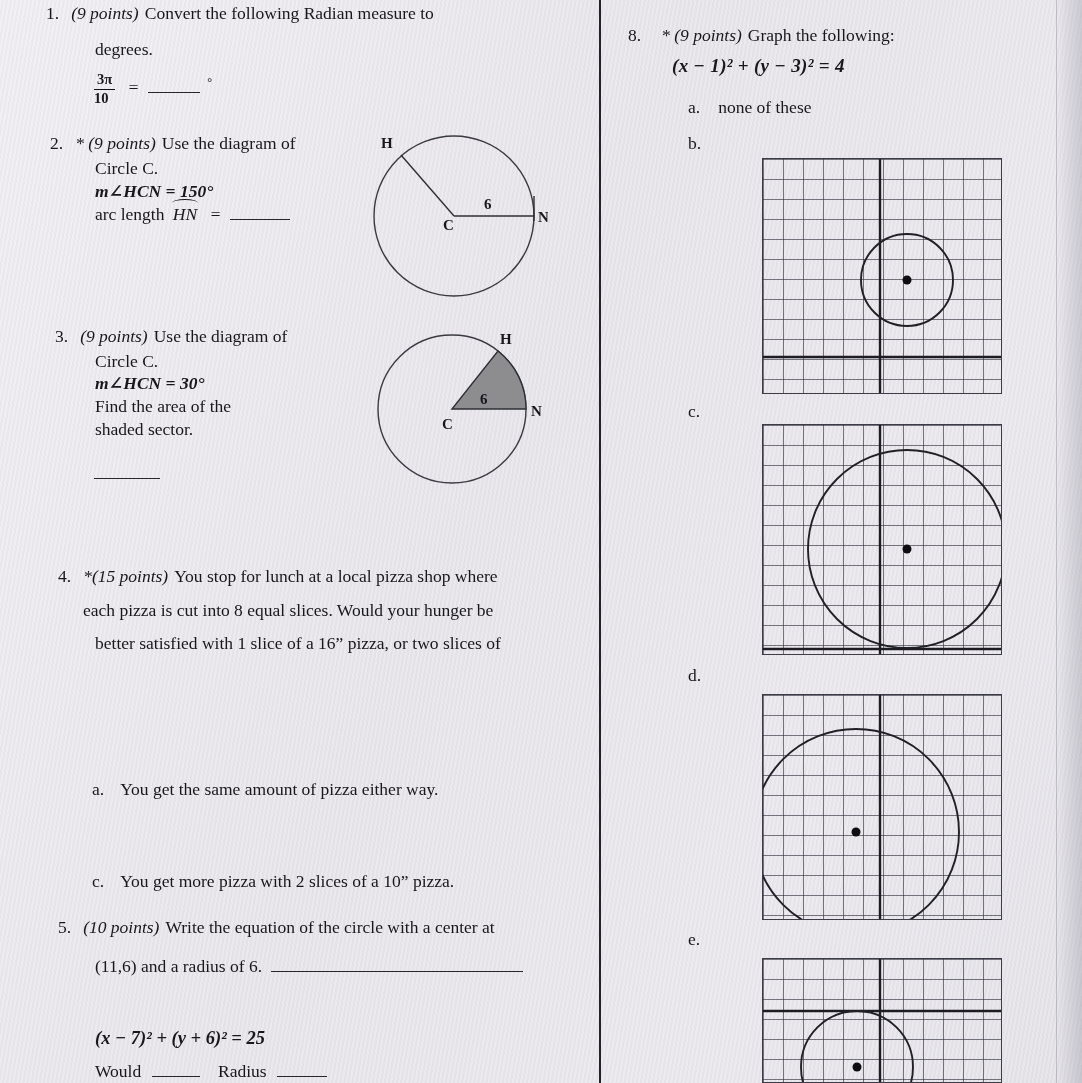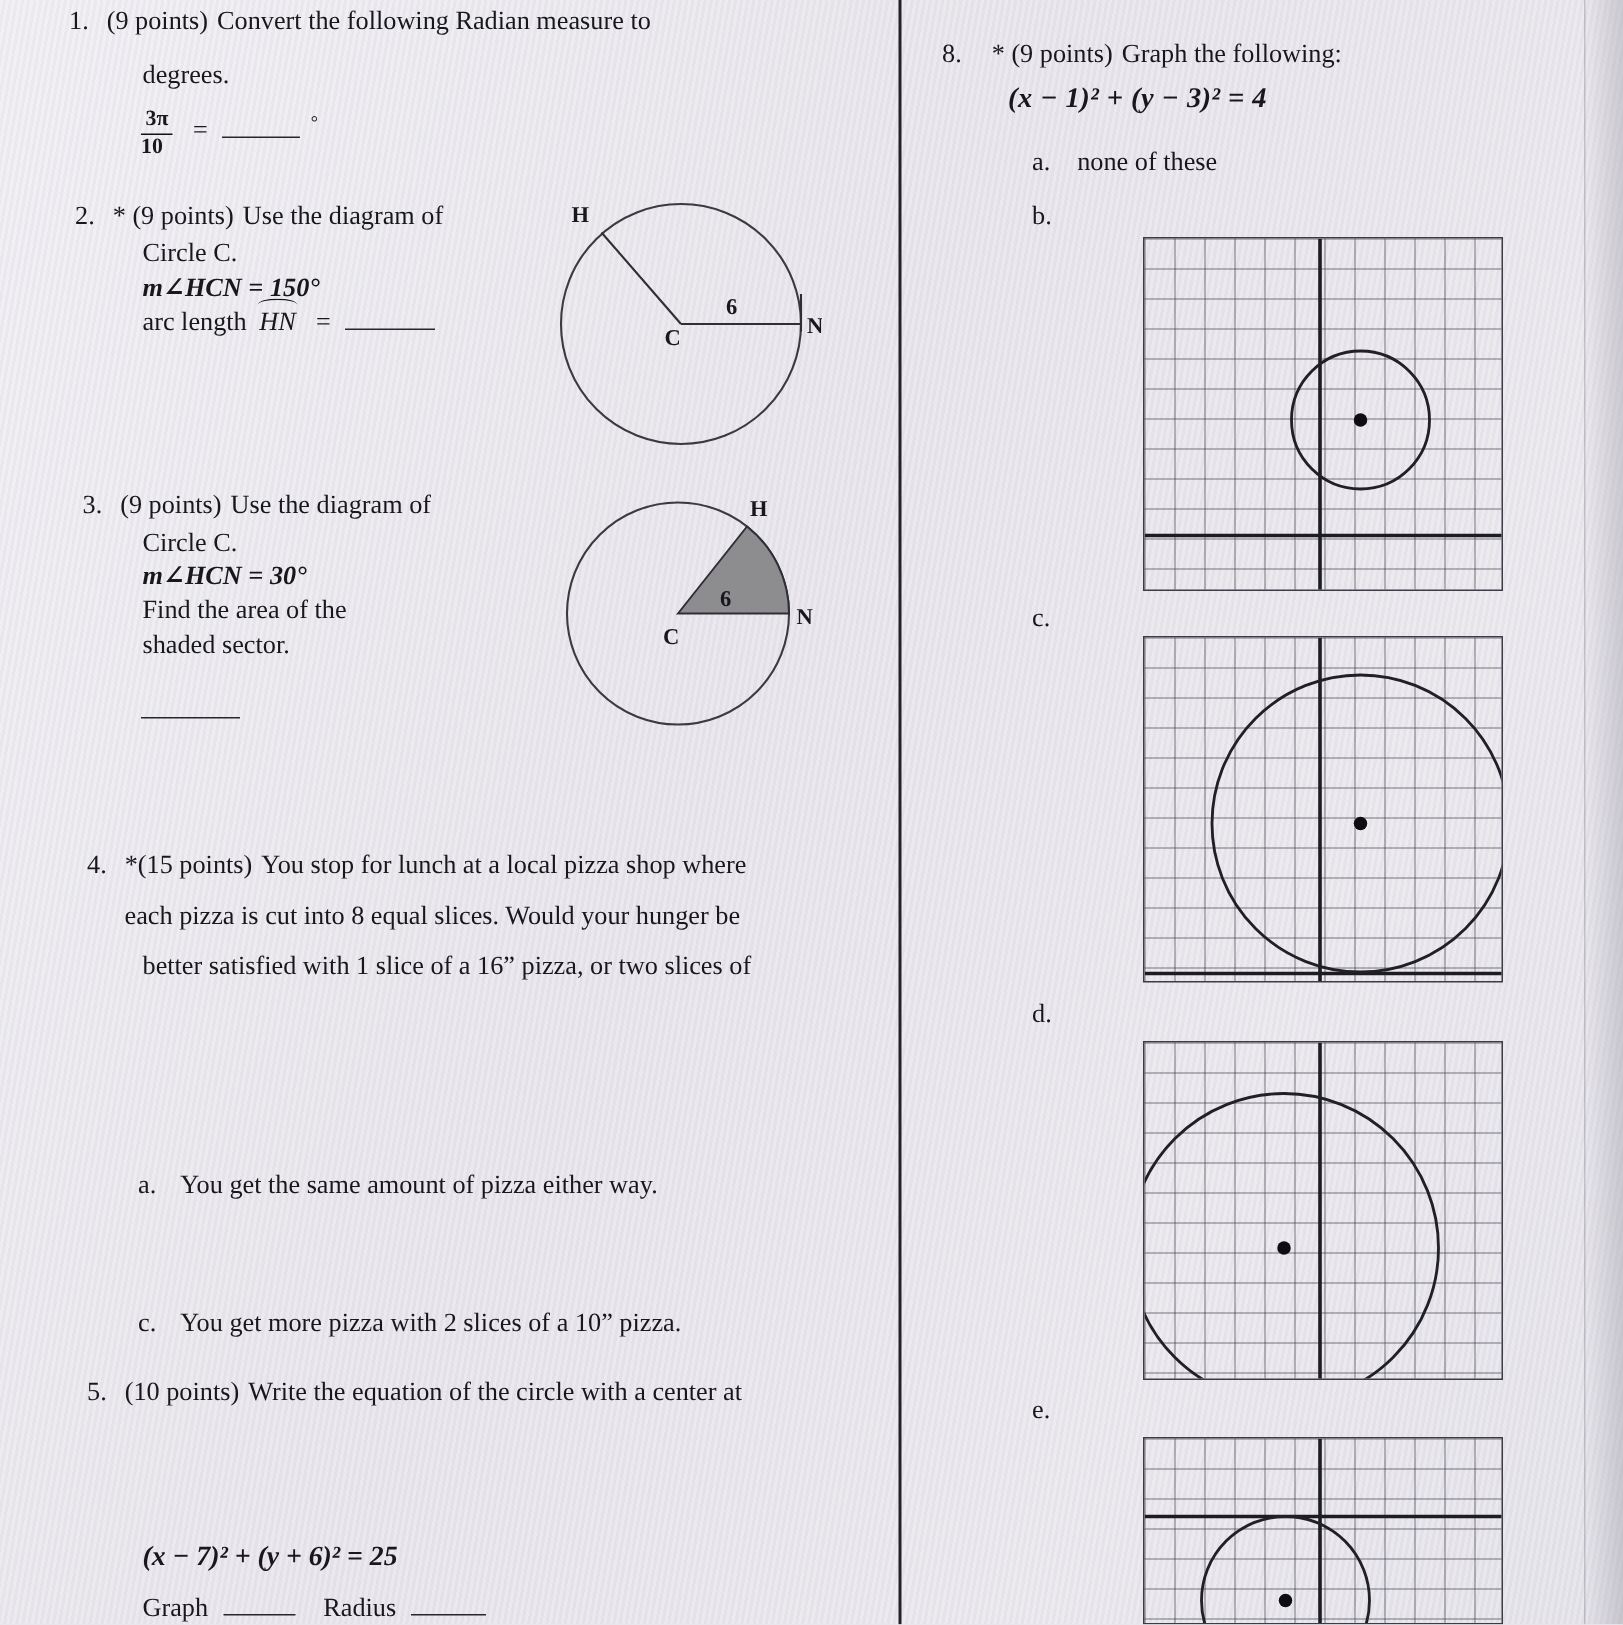--- a/index.html
+++ b/index.html
@@ -4,21 +4,21 @@
 <style>
   * { margin:0; padding:0; box-sizing:border-box; }
   html,body { width:1082px; height:1083px; overflow:hidden; }
   body { font-family:"Liberation Serif","DejaVu Serif",serif; color:#17171c; background:#e9e7ec; }
   .page { position:relative; width:1082px; height:1083px;
           background:linear-gradient(115deg,#f0eef2 0%,#e7e5ea 45%,#eae8ed 75%,#e4e2e8 100%); overflow:hidden; }
   .texture { position:absolute; inset:0; pointer-events:none;
              background:repeating-linear-gradient(100deg, rgba(255,255,255,0.14) 0 2px, rgba(200,198,210,0.12) 2px 4px); }
   .abs { position:absolute; white-space:nowrap; font-size:17.5px; z-index:2; }
   .qnum { margin-right:12px; }
-  .pts { margin-right:6px;margin-top:28px; }
+  .pts { font-style:italic; margin-right:6px;margin-top:28px; }
   .it { font-style:italic; }
   .math { font-style:italic; }
   .eq8 { font-size:19px; font-style:italic; letter-spacing:0.3px; }
   .blank { display:inline-block; height:13px; border-bottom:1.4px solid #26262b; }
   .frac { display:inline-block; font-size:14.5px; font-weight:700; line-height:1.1; vertical-align:-10px; }
   .fnum { display:block; border-bottom:1.4px solid #111; padding:0 3px 1px; }
   .fden { display:block; padding-top:1px; }
   .sup-deg { vertical-align:super; font-size:12px; margin-left:3px; }
   .overarc { position:relative; font-style:italic; padding:0 1px; }
   .overarc::before { content:""; position:absolute; left:0; right:0; top:-5px; height:7px;
@@ -116,24 +116,28 @@
   <div class="abs" style="left:92px;top:779px">
     <span class="qnum" style="margin-right:16px">a.</span><span>You get the same amount of pizza either way.</span>
   </div>
   <div class="abs" style="left:92px;top:871px">
     <span class="qnum" style="margin-right:16px">c.</span><span>You get more pizza with 2 slices of a 10” pizza.</span>
   </div>
 
   <div class="abs" style="left:58px;top:917px">
     <span class="qnum">5.</span><span class="pts">(10 points)</span><span>Write the equation of the circle with a center at</span>
   </div>
+  <div class="abs" style="left:95px;top:956px">
+    <span>(11,6) and a radius of 6.</span>
+    <span class="blank" style="width:252px;margin-left:5px"></span>
+  </div>
 
   <div class="abs math" style="left:95px;top:1028px;font-size:18.5px;font-weight:600">(x − 7)² + (y + 6)² = 25</div>
   <div class="abs" style="left:95px;top:1061px">
-    <span>Graph</span>
+    <span>Would</span>
     <span class="blank" style="width:48px;margin:0 14px 0 6px"></span>
     <span>Radius</span>
     <span class="blank" style="width:50px;margin-left:6px"></span>
   </div>
 
   <div class="abs" style="left:628px;top:25px">
     <span class="qnum" style="margin-right:20px">8.</span><span class="pts">* (9 points)</span><span>Graph the following:</span>
   </div>
   <div class="abs eq8" style="left:672px;top:55px;font-weight:600">(x − 1)² + (y − 3)² = 4</div>
 

